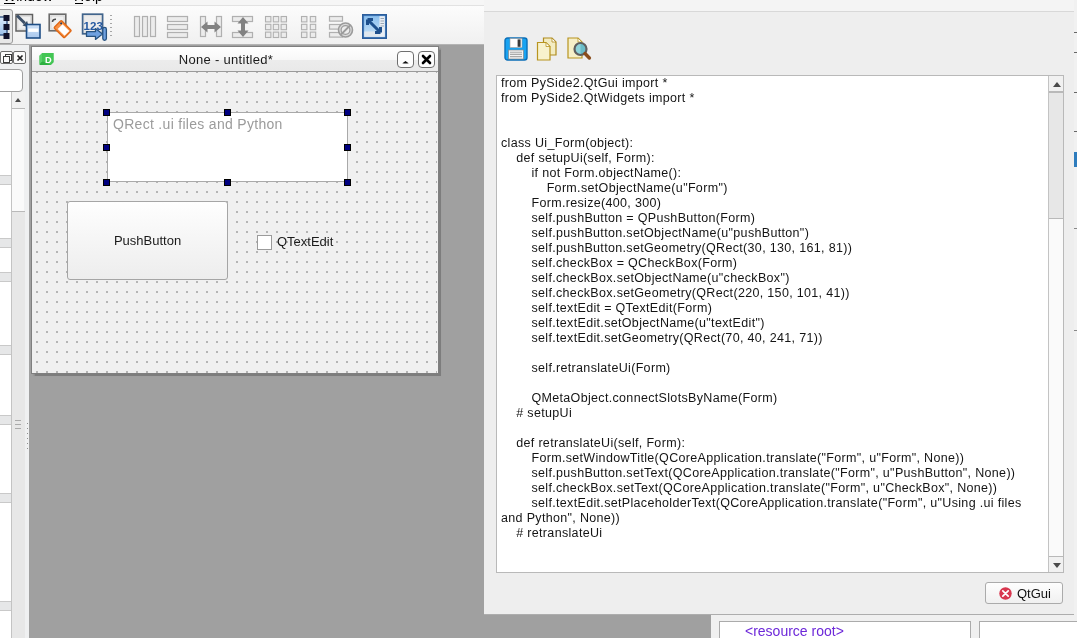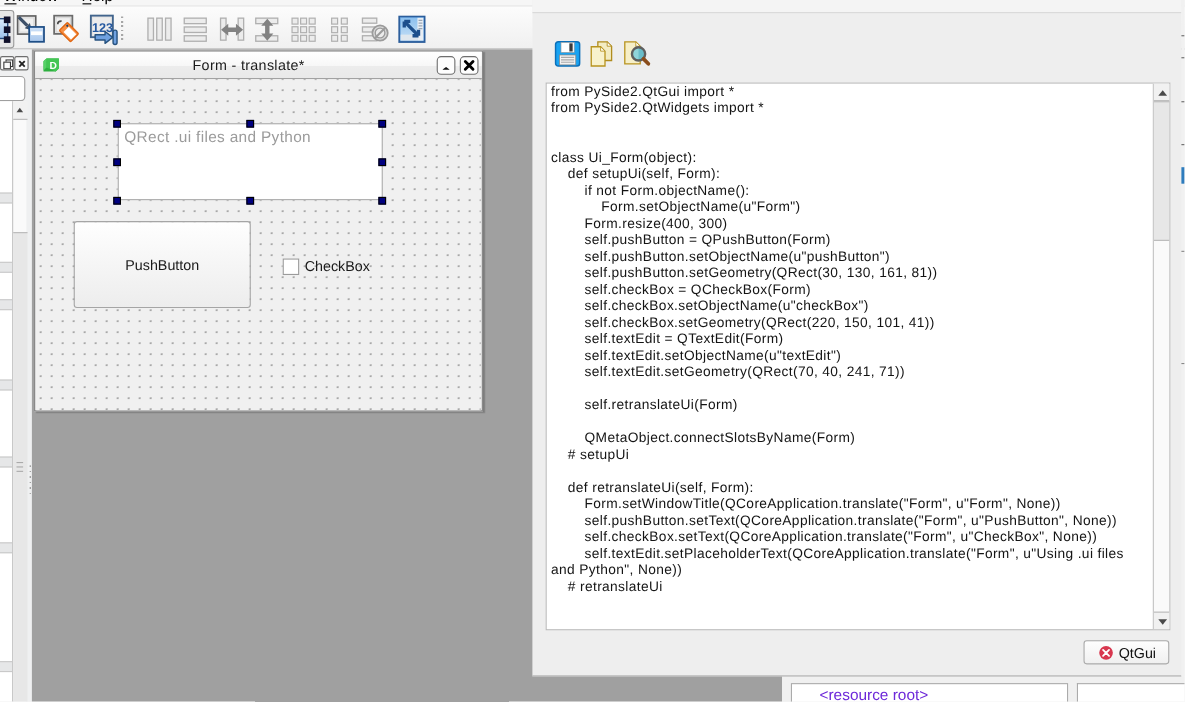--- a/index.html
+++ b/index.html
@@ -198,21 +198,21 @@
   <div id="formwin" class="abs" style="left:31px;top:46px;width:408px;height:328px;border:1px solid #7f7f7f;box-sizing:border-box;background:#f0f0f0;box-shadow:1.5px 1.5px 1px rgba(60,60,60,0.35);">
 
     <div class="abs" style="left:0;top:0;width:406px;height:24px;background:linear-gradient(#ffffff 0%,#f7f7f7 55%,#ececec 56%,#e9e9e9 100%);border-bottom:1px solid #9a9a9a;box-sizing:content-box;">
 
       <svg class="abs" style="left:6px;top:6px;" width="17" height="13" viewBox="0 0 17 14">
         <path d="M1 3 L4 0 H16 V10 L13 13 H1 Z" fill="#2daf3f"></path>
         <path d="M4 0 H16 V10 L13 13 L4 9 Z" fill="#43c654"></path>
         <path d="M1 3 L4 0 L4 9 L1 12 Z" fill="#57d168"></path>
         <text x="7" y="10.5" font-size="10" font-weight="bold" fill="#ffffff" font-family="Liberation Sans, sans-serif">D</text>
       </svg>
-      <div class="abs" style="left:23px;top:5px;width:342px;text-align:center;font-size:13px;letter-spacing:0.3px;color:#1a1a1a;">Form - translate*</div>
+      <div class="abs" style="left:23px;top:5px;width:342px;text-align:center;font-size:13px;letter-spacing:0.3px;color:#1a1a1a;">None - untitled*</div>
 
       <div class="abs" style="left:365px;top:4px;width:15px;height:15px;border:1px solid #6e6e6e;border-radius:4px;background:#fdfdfd;">
         <div class="abs" style="left:4px;top:9px;width:7px;height:2.5px;background:#111;border-radius:40%/90%;clip-path:polygon(0 100%,50% 0,100% 100%);"></div>
       </div>
       <div class="abs" style="left:386px;top:4px;width:15px;height:15px;border:1px solid #6e6e6e;border-radius:4px;background:#fdfdfd;">
         <svg class="abs" style="left:2px;top:2px;" width="11" height="11" viewBox="0 0 11 11">
             <path d="M2 2 L9 9 M9 2 L2 9" stroke="#000" stroke-width="2.6" stroke-linecap="round"></path>
           </svg>
       </div>
     </div>
@@ -230,21 +230,21 @@
       <div class="hnd" style="left:311px;top:72px;"></div>
       <div class="hnd" style="left:70px;top:107px;"></div>
       <div class="hnd" style="left:191px;top:107px;"></div>
       <div class="hnd" style="left:311px;top:107px;"></div>
 
       <div class="abs" style="left:34px;top:129px;width:159px;height:77px;background:linear-gradient(#fefefe,#ededed);border:1px solid #a5a5a5;border-radius:3px;">
         <div class="abs" style="left:0;top:31px;width:159px;text-align:center;font-size:13px;color:#1a1a1a;">PushButton</div>
       </div>
 
       <div class="abs" style="left:224px;top:163px;width:13px;height:13px;background:#fff;border:1px solid #9b9b9b;"></div>
-      <div class="abs" style="left:244px;top:162px;font-size:13px;color:#1a1a1a;">CheckBox</div>
+      <div class="abs" style="left:244px;top:162px;font-size:13px;color:#1a1a1a;">QTextEdit</div>
     </div>
   </div>
 
   <div id="resbrowser" class="abs" style="left:711px;top:615px;width:366px;height:23px;background:#f0f0f0;">
     <div class="abs" style="left:8px;top:6px;width:250px;height:17px;background:#ffffff;border:1px solid #ababab;">
       <div class="abs" style="left:25px;top:1px;font-size:14px;color:#6d28d9;">&lt;resource root&gt;</div>
     </div>
     <div class="abs" style="left:268px;top:6px;width:98px;height:17px;background:#ffffff;border:1px solid #ababab;border-right:none;"></div>
   </div>
 

